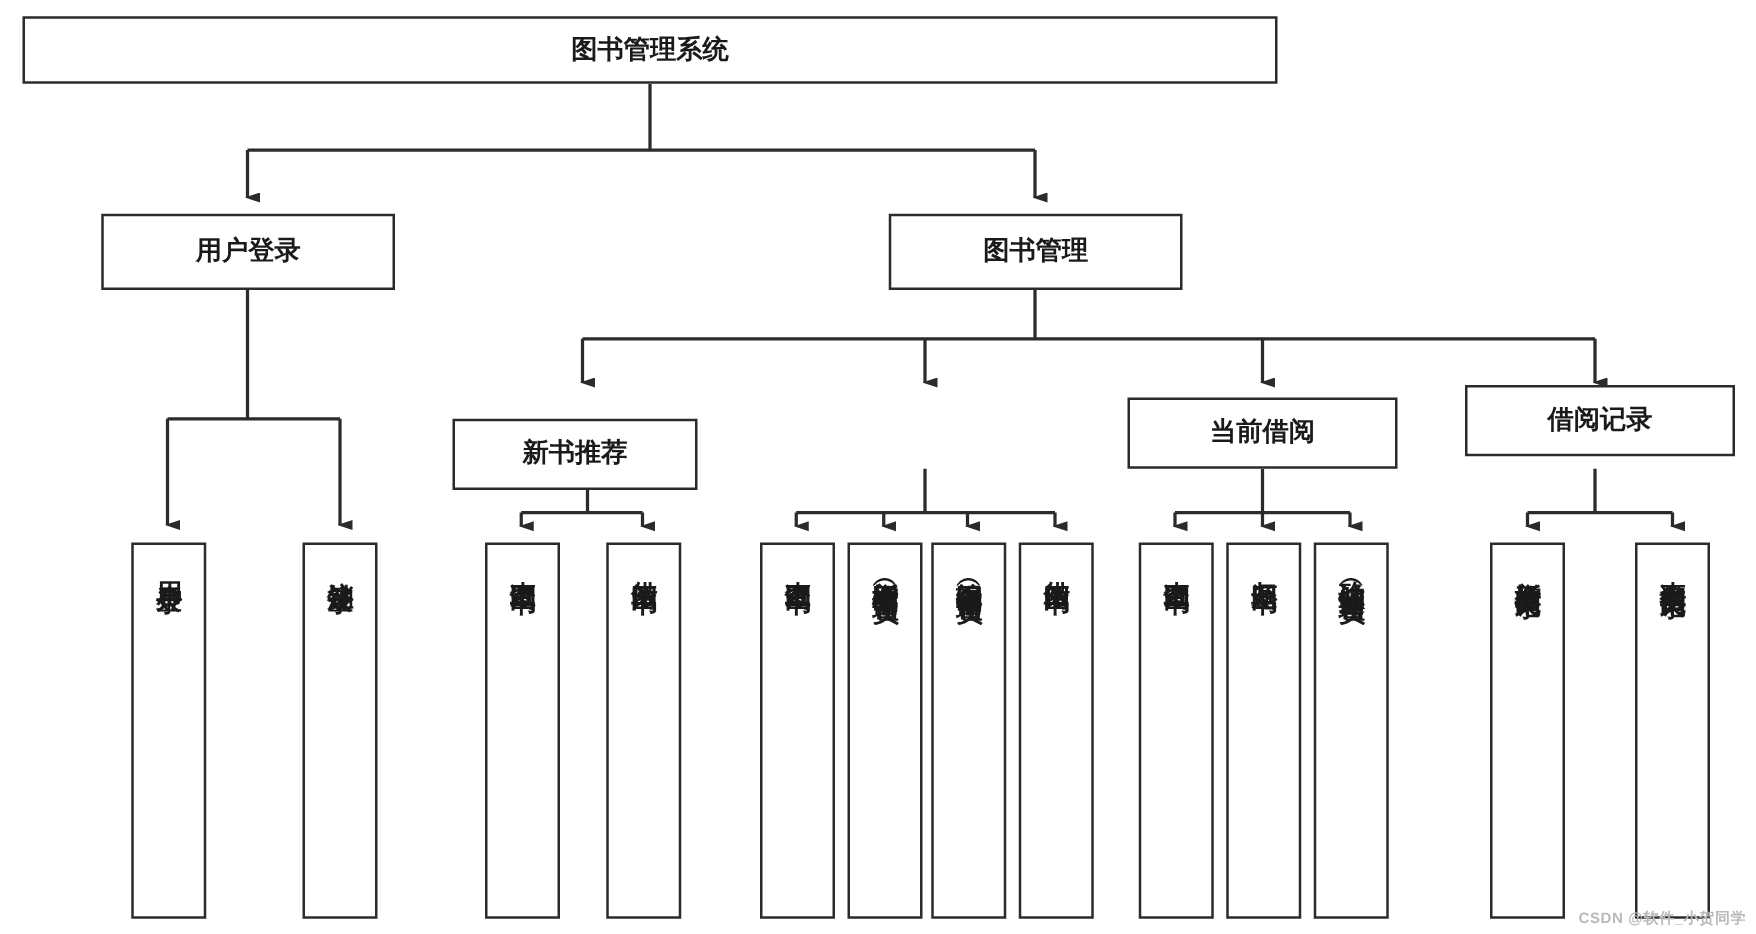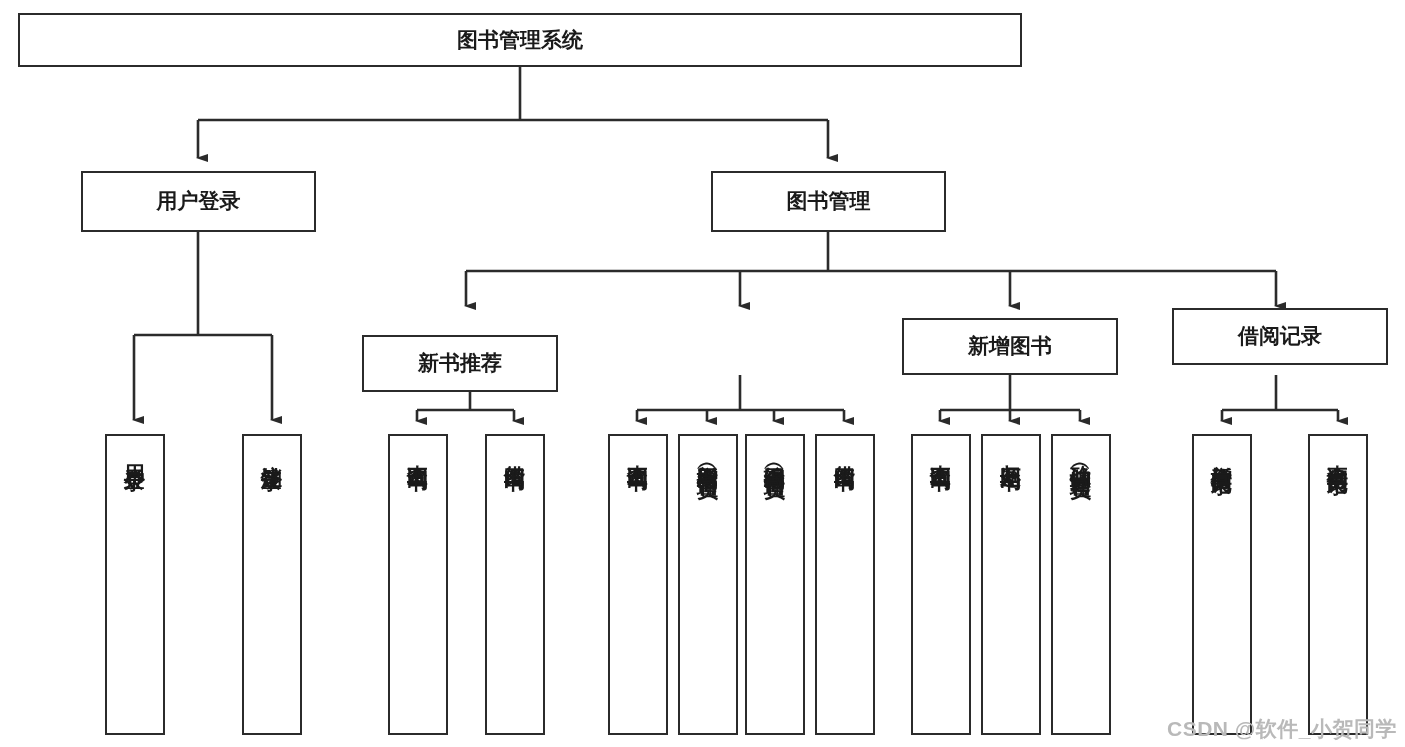--- a/index.html
+++ b/index.html
@@ -55,21 +55,21 @@
     writing-mode: vertical-rl;
     text-orientation: upright;
     font-size: 21px;
     letter-spacing: 2px;
     line-height: 1;
   }
   #watermark {
     position: absolute;
     right: 8px;
     bottom: 4px;
-    font-size: 21px;
+    font-size: 12px;
     color: #b9b9b9;
     letter-spacing: 0.5px;
     white-space: nowrap;
     user-select: none;
   }
 </style>
 </head>
 <body>
 
 <div id="diagram-root">
@@ -132,21 +132,21 @@
     <span class="label">用户登录</span>
   </div>
   <div class="node horizontal" style="left:711px; top:171px; width:235px; height:61px;">
     <span class="label">图书管理</span>
   </div>
 
   <div class="node horizontal" style="left:362px; top:335px; width:196px; height:57px;">
     <span class="label">新书推荐</span>
   </div>
   <div class="node horizontal" style="left:902px; top:318px; width:216px; height:57px;">
-    <span class="label">新增图书</span>
+    <span class="label">当前借阅</span>
   </div>
   <div class="node horizontal" style="left:1172px; top:308px; width:216px; height:57px;">
     <span class="label">借阅记录</span>
   </div>
 
   <div class="node vertical" style="left:105px; top:434px; width:60px; height:301px;">
     <span class="label">用户登录</span>
   </div>
   <div class="node vertical" style="left:242px; top:434px; width:60px; height:301px;">
     <span class="label">注销登录</span>

